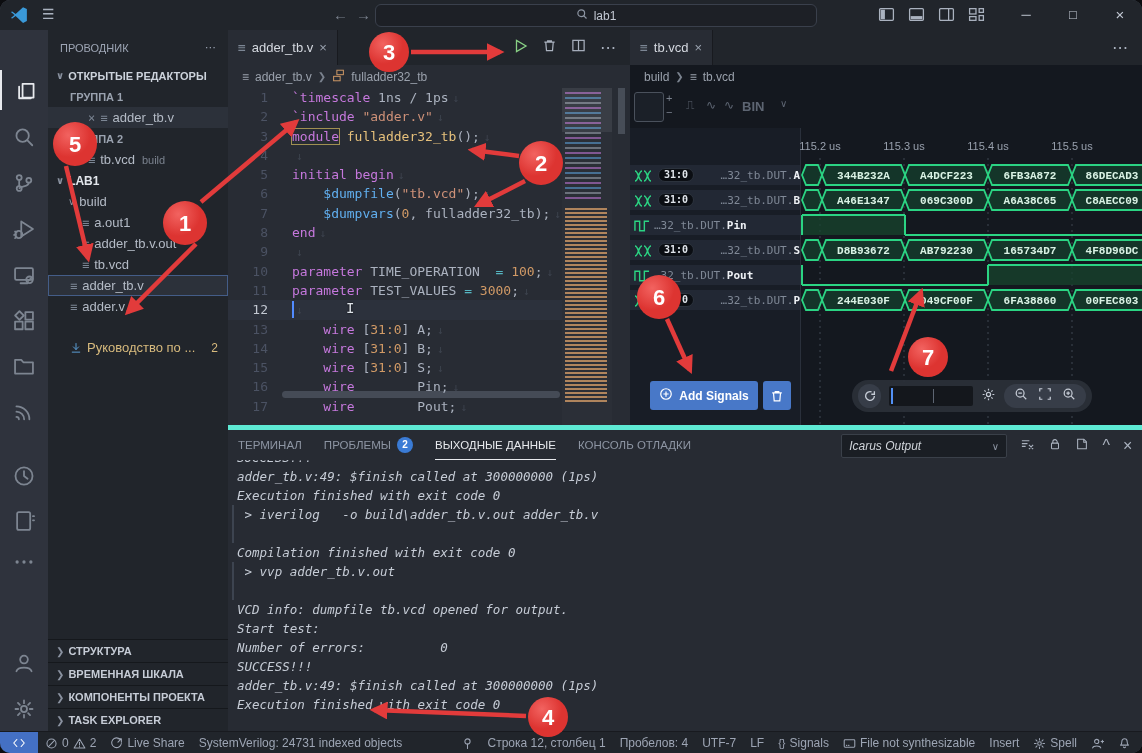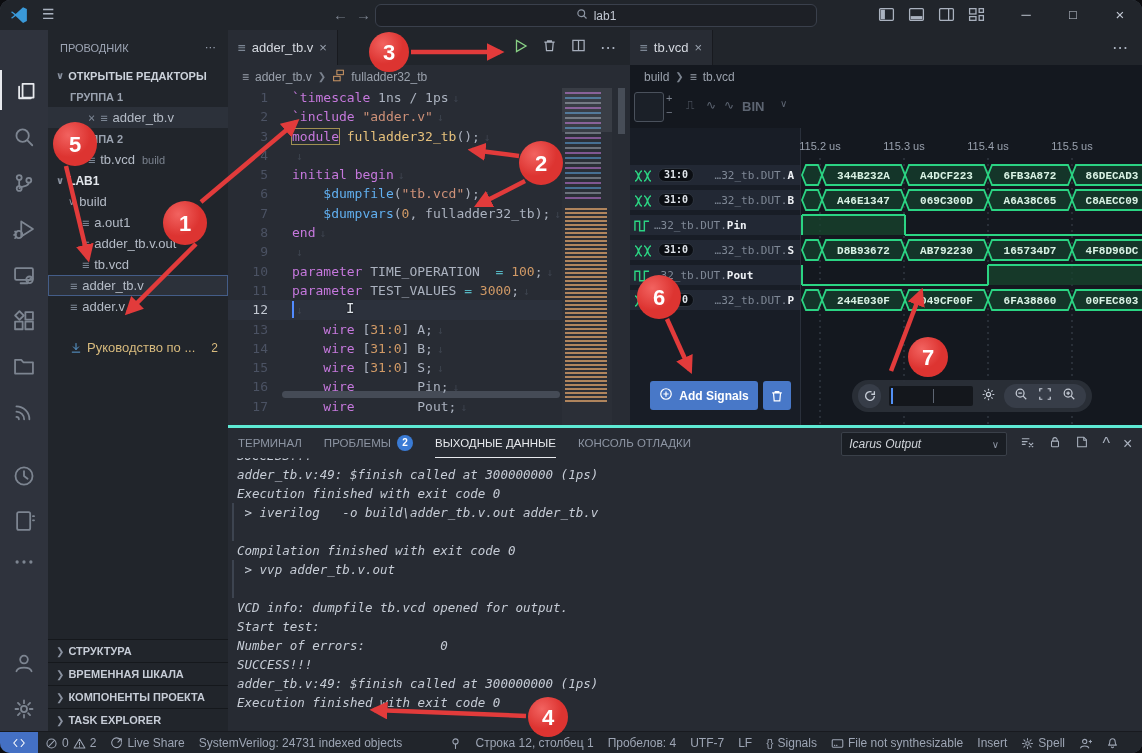--- a/index.html
+++ b/index.html
@@ -73,55 +73,55 @@
   #binlabel{position:absolute;left:112px;top:9px;font-size:13px;font-weight:bold;color:#5d6572;}
   #binchev{position:absolute;left:150px;top:8px;font-size:10px;color:#5d6572;}
   .rulerlabel{position:absolute;top:-22px;transform:translateX(-50%);font-size:11px;color:#98a0ad;white-space:nowrap;}
   #wavenames{left:0;top:98px;width:170px;height:297px;background:#181d26;border-right:1px solid #2a303b;}
   .wn{position:absolute;left:0;width:170px;height:20px;background:#222834;display:flex;align-items:center;
       font-family:"DejaVu Sans Mono",monospace;font-size:11px;color:#7f8896;}
   .wn .wtype{margin:0 4px 0 4px;color:#2bd483;}
   .wn .range{background:#0b0e13;border:1px solid #2c333d;border-radius:7px;color:#dfe4ea;font-weight:bold;
              font-size:10px;padding:0 5px;line-height:12px;margin-right:4px;}
   .wn .nm{color:#eef1f5;font-weight:bold;}
-  .wn .scope.right{margin-left:auto;padding-right:6px;}
+  .wn .scope.right{margin-left:auto;}
   #wavearea{left:170px;top:128px;width:342px;height:267px;overflow:hidden;}
   #waveruler{left:170px;top:98px;width:342px;height:30px;overflow:visible;}
   #wavebtns{left:0;top:376px;width:170px;height:19px;}
   #addsignals{position:absolute;left:20px;top:-25px;width:108px;height:29px;background:#4878c8;border-radius:3px;
      color:#fff;font-size:12px;font-weight:bold;display:flex;align-items:center;justify-content:center;gap:6px;}
   #wavetrash{position:absolute;left:133px;top:-25px;width:28px;height:29px;background:#4878c8;border-radius:3px;
      color:#fff;display:flex;align-items:center;justify-content:center;}
   #wavectrl{left:222px;top:350px;width:240px;height:32px;background:rgba(42,47,56,.95);border-radius:16px;
      display:flex;align-items:center;gap:8px;padding:0 6px;box-sizing:border-box;color:#c6ccd6;}
   #wavectrl .roundbtn{width:24px;height:24px;border-radius:12px;background:#373d48;display:flex;align-items:center;justify-content:center;}
   #wavectrl .inp{width:86px;height:20px;background:#14171c;border-radius:2px;position:relative;}
   #wavectrl .inp .cursorline{position:absolute;left:2px;top:2px;width:2px;height:16px;background:#5290f5;}
   #wavectrl .inp .divider{position:absolute;left:44px;top:3px;width:1px;height:14px;background:#5d6572;}
   #wavectrl .zoomgroup{display:flex;align-items:center;gap:10px;background:#373d48;border-radius:12px;height:24px;padding:0 10px;}
   
-  #terminal{left:228px;top:425px;width:914px;height:306px;background:#272b33;border-top:3px solid #5eead4;}
+  #terminal{left:228px;top:425px;width:914px;height:306px;background:#272b33;border-top:5px solid #5eead4;}
   #termtabs{position:absolute;left:0;top:0;right:0;height:30px;display:flex;align-items:center;gap:22px;padding-left:10px;font-size:11.5px;color:#8d95a3;}
   .ttab{display:flex;align-items:center;gap:6px;height:30px;}
   .ttab.active{color:#e7e9ed;box-shadow:inset 0 -1px 0 #e7e9ed;}
   .tbadge{background:#3a7bd5;color:#fff;border-radius:9px;font-size:10px;min-width:16px;height:16px;line-height:16px;text-align:center;font-weight:bold;}
   #termright{position:absolute;right:10px;top:4px;display:flex;align-items:center;gap:13px;color:#aab2bf;font-style:italic;}
   #termselect{width:150px;height:22px;background:#1a1e24;border:1px solid #3a4049;border-radius:2px;color:#d0d4da;
      font-size:12px;display:flex;align-items:center;justify-content:space-between;padding:0 7px;}
   #termout{position:absolute;left:0;top:30px;right:0;bottom:0;overflow:hidden;
      font-family:"DejaVu Sans Mono",monospace;font-size:12.5px;color:#c6ccd6;}
   #termlines{margin-top:-12px;padding-left:9px;}
   .tline{height:19px;line-height:19px;white-space:pre;position:relative;font-style:italic;}
   .tline.bar::before{content:"";position:absolute;left:-5px;top:0;bottom:0;width:2px;background:#3d4450;}
   
   #statusbar{left:0;top:731px;width:1142px;height:22px;background:#21252b;border-top:1px solid #181a1f;
      display:flex;align-items:center;font-size:12px;color:#9da5b4;}
   #sb-remote{width:38px;height:22px;background:#4470c4;color:#fff;display:flex;align-items:center;justify-content:center;}
   .sbitem{display:flex;align-items:center;gap:4px;padding:0 7px;white-space:nowrap;}
-  #sb-right{margin-left:auto;display:flex;align-items:center;padding-right:16px;}
+  #sb-right{margin-left:auto;display:flex;align-items:center;padding-right:4px;}
   
   #overlay{left:0;top:0;width:1142px;height:753px;pointer-events:none;z-index:60;}
 </style>
 </head>
 <body>
 
 <div id="app">
 
   <div id="titlebar" class="abs">
     <span class="abs" style="left:10px;top:6px;">

